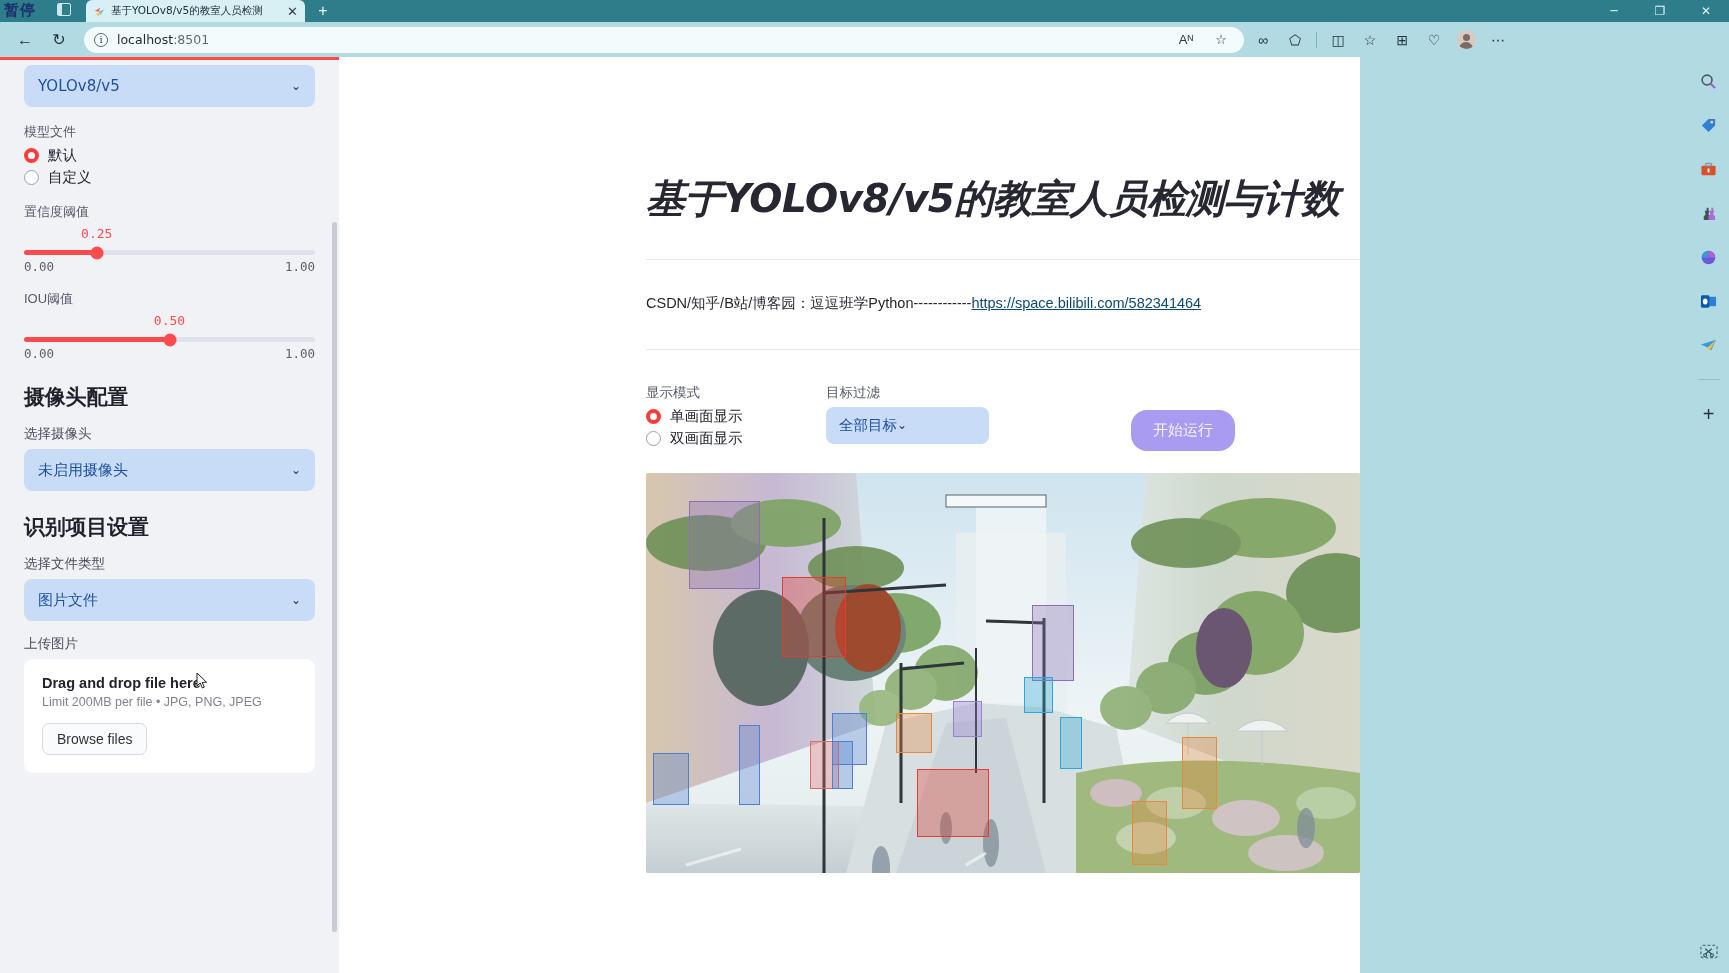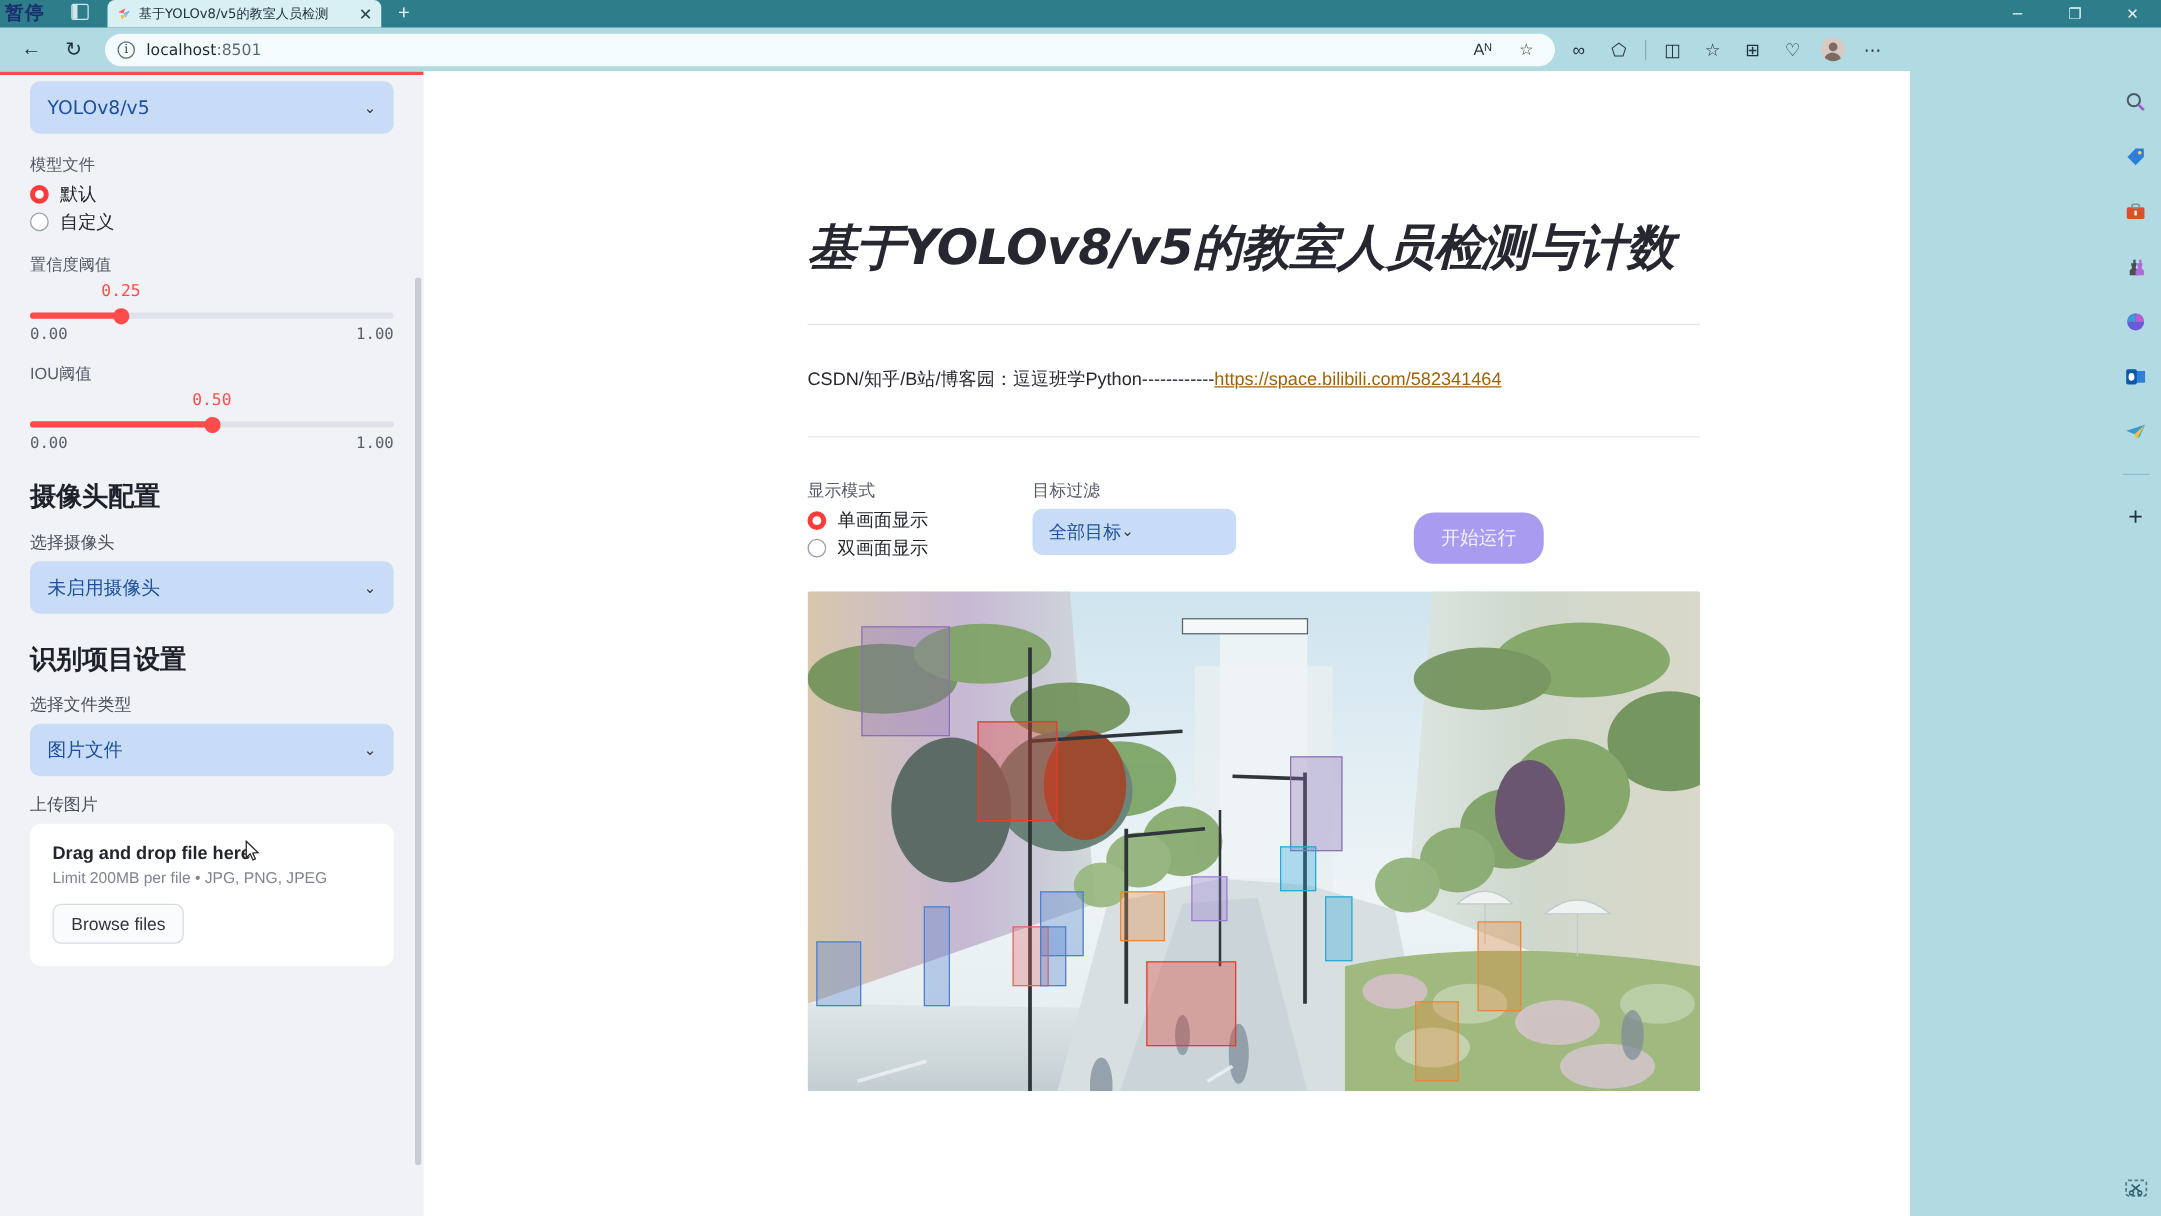--- a/index.html
+++ b/index.html
@@ -68,21 +68,21 @@
               color:#2a3940;font-size:13px;cursor:pointer;}
   .tb-icons { display:flex; align-items:center; gap:2px; margin-left:4px;}
   .tb-ico { width:30px;height:28px;display:flex;align-items:center;justify-content:center;
             color:#22343b; font-size:14px; cursor:pointer; border-radius:4px;}
   .tb-sep { width:1px;height:16px;background:#7fb3be;margin:0 4px;}
   .avatar-ic { width:19px;height:19px;border-radius:50%;background:#d8c9c2;position:relative;overflow:hidden;}
   .avatar-ic::before{content:"";position:absolute;left:6px;top:3.5px;width:7px;height:7px;border-radius:50%;background:#7c6b63;}
   .avatar-ic::after{content:"";position:absolute;left:2.5px;top:12px;width:14px;height:9px;border-radius:7px 7px 0 0;background:#7c6b63;}
 
   
-  .page { position:absolute; left:0; top:57px; width:1528px; height:916px; background:#ffffff; overflow:hidden;}
+  .page { position:absolute; left:0; top:57px; width:1360px; height:916px; background:#ffffff; overflow:hidden;}
 
   
   .stsidebar {
     position:absolute; left:0; top:0; width:339px; height:916px;
     background:#f0f2f6; overflow:hidden;
   }
   .sb-inner { position:absolute; left:0; top:0; width:339px; padding:8px 24px 0 24px;}
   .sb-topbar { position:absolute;left:0;top:0;width:339px;height:3px;background:#ff4b4b;}
   .sb-scroll { position:absolute; right:2px; top:165px; width:5px; height:710px; background:#c9ccd4; border-radius:3px;}
 
@@ -141,21 +141,21 @@
   .st-dots { font-size:16px; color:#31333f; cursor:pointer; line-height:1; letter-spacing:0; }
 
   .block { position:absolute; left:307px; top:118px; width:714px; }
   .main-title {
     font-size:39px; font-weight:bold; color:#262730; line-height:1.22; letter-spacing:-0.5px;
     font-family:"DejaVu Sans", sans-serif;
     font-style:italic;
   }
   .rule { height:1px; background:#e6e8eb; margin:36px 0 34px 0;}
   .credit { font-size:14.5px; color:#262730; }
-  .credit a { color:#a16207; }
+  .credit a { color:#0c4a6e; }
 
   .ctl-row { display:flex; align-items:flex-start; gap:0; margin-top:0;}
   .ctl-col-a { width:180px; }
   .ctl-col-b { width:250px; }
   .ctl-col-c { flex:1; display:flex; justify-content:flex-start; padding-top:26px; padding-left:55px;}
   .ctl-lbl { font-size:13.5px; color:#555a68; margin-bottom:5px;}
   .sel-sm {
     height:37px; width:163px; background:#c9dcf7; border-radius:8px;
     display:flex;align-items:center;justify-content:flex-start;padding:0 13px; cursor:pointer;
   }

